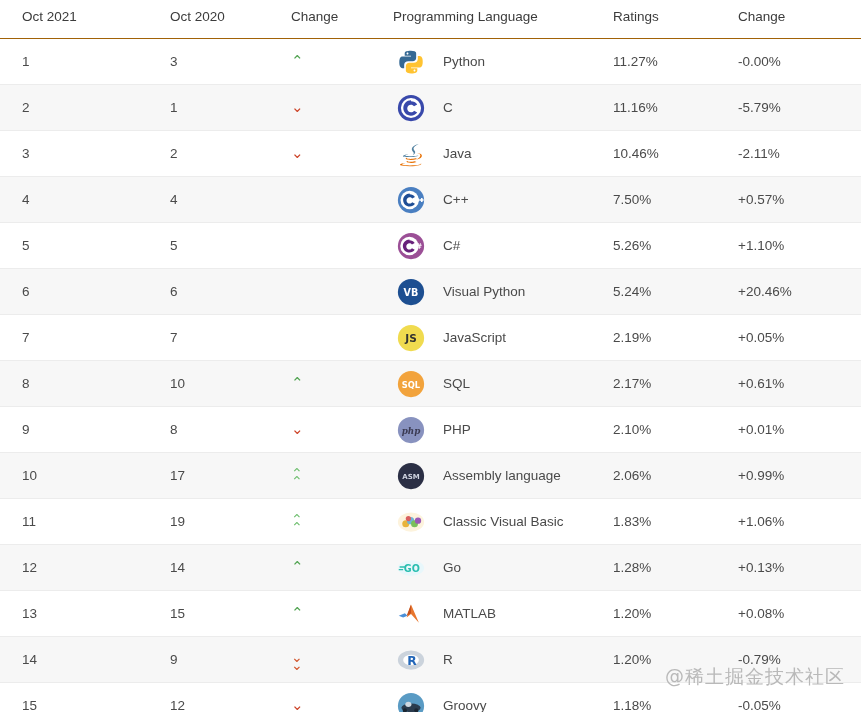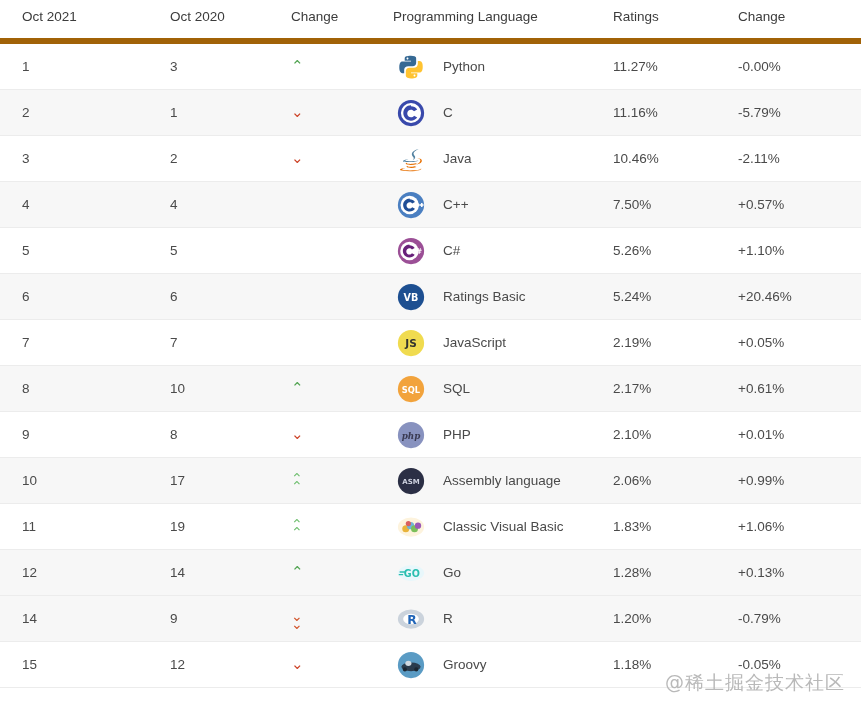--- a/index.html
+++ b/index.html
@@ -29,21 +29,21 @@
   .tiobe-table col.c-lang      { width: 210px; }
   .tiobe-table col.c-ratings   { width: 125px; }
   .tiobe-table col.c-chg-rate  { width: 133px; }
 
   thead th {
     text-align: left;
     font-weight: normal;
     font-size: 13.5px;
     color: #3c3c3c;
     padding: 0 0 14px 0;
-    border-bottom: 6px solid #a16207;
+    border-bottom: 1px solid #a16207;
     vertical-align: bottom;
     height: 24px;
   }
   thead th.h-rank-new  { padding-left: 22px; }
   thead th.h-rank-old  { padding-left: 22px; }
   thead th.h-chg-rank  { padding-left: 18px; }
   thead th.h-lang      { padding-left: 0px; }
   thead th.h-ratings   { padding-left: 10px; }
   thead th.h-chg-rate  { padding-left: 10px; }
 
@@ -94,21 +94,21 @@
   .chev.up     { color: #4ea24e; }
   .chev.down   { color: #cc4125; }
   .chev.upup   { color: #6fbf6f; }
   .chev.downdn { color: #d2572f; }
   .chev.none   { color: transparent; }
 
   
   .watermark {
     position: absolute;
     right: 16px;
-    bottom: 16px;
+    bottom: 22px;
     font-size: 19px;
     color: #b9b9b9;
     font-family: "DejaVu Sans", sans-serif;
     white-space: nowrap;
     pointer-events: none;
     letter-spacing: 1px;
   }
 </style>
 </head>
 <body>
@@ -244,21 +244,21 @@
         <td class="rank-old">6</td>
         <td class="chg-rank"><span class="chev none"></span></td>
         <td class="lang">
        <div class="lang-cell">
          <span class="logo-wrap">
               <svg xmlns="http://www.w3.org/2000/svg" width="28" height="28" viewBox="0 0 32 32">
                 <circle cx="16" cy="16" r="15" fill="#1d4f91"></circle>
                 <text x="16" y="20.5" text-anchor="middle" fill="#ffffff" font-family="DejaVu Sans" font-size="11" font-weight="bold">VB</text>
               </svg>
             </span>
-         <span class="lang-name">Ratings Basic</span>
+         <span class="lang-name">Visual Python</span>
        </div>
      </td>
         <td class="ratings">5.24%</td>
         <td class="chg-rate">+20.46%</td>
       </tr>
       <tr>
         <td class="rank-new">7</td>
         <td class="rank-old">7</td>
         <td class="chg-rank"><span class="chev none"></span></td>
         <td class="lang">
@@ -369,20 +369,39 @@
                 <text x="17" y="20" text-anchor="middle" fill="#29beb0" font-family="DejaVu Sans" font-size="11" font-weight="bold">GO</text>
                 <path d="M3 14h6v1.6H3zM2 17h5v1.6H2z" fill="#29beb0"></path>
               </svg>
             </span>
          <span class="lang-name">Go</span>
        </div>
      </td>
         <td class="ratings">1.28%</td>
         <td class="chg-rate">+0.13%</td>
       </tr>
+      <tr>
+        <td class="rank-new">13</td>
+        <td class="rank-old">15</td>
+        <td class="chg-rank"><span class="chev up">⌃</span></td>
+        <td class="lang">
+       <div class="lang-cell">
+         <span class="logo-wrap">
+              <svg xmlns="http://www.w3.org/2000/svg" width="28" height="28" viewBox="0 0 32 32">
+                <path fill="#e8762d" d="M16 5l9 21-9-10-5 4z"></path>
+                <path fill="#c4521f" d="M16 5l-5 13 5-3z"></path>
+                <path fill="#4a90d9" d="M2 18l7-3 3 3-5 2z"></path>
+              </svg>
+            </span>
+         <span class="lang-name">MATLAB</span>
+       </div>
+     </td>
+        <td class="ratings">1.20%</td>
+        <td class="chg-rate">+0.08%</td>
+      </tr>
       <tr class="alt">
         <td class="rank-new">14</td>
         <td class="rank-old">9</td>
         <td class="chg-rank"><span class="chev downdn" style="display:inline-flex;flex-direction:column;line-height:0.55;font-size:14px;">
               <span>⌄</span>
             <span>⌄</span>
           </span></td>
         <td class="lang">
        <div class="lang-cell">
          <span class="logo-wrap">

